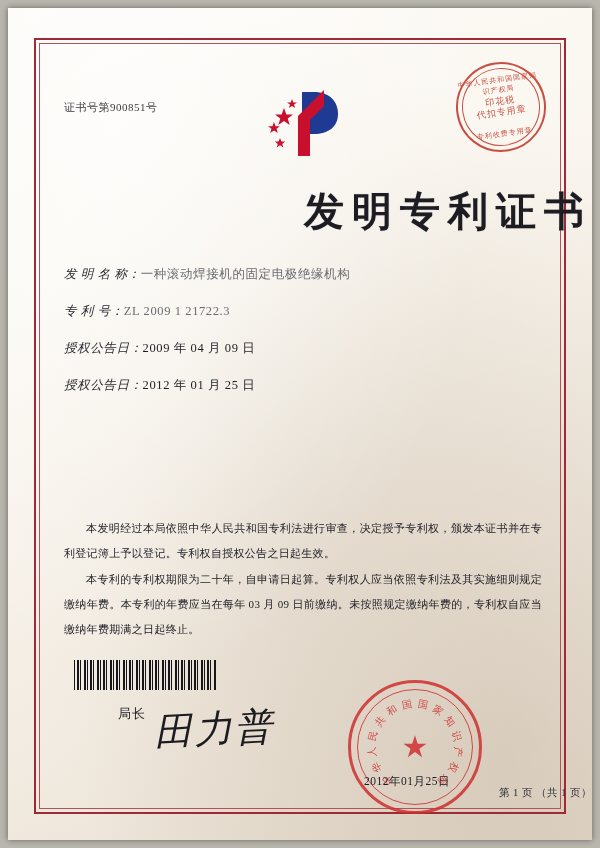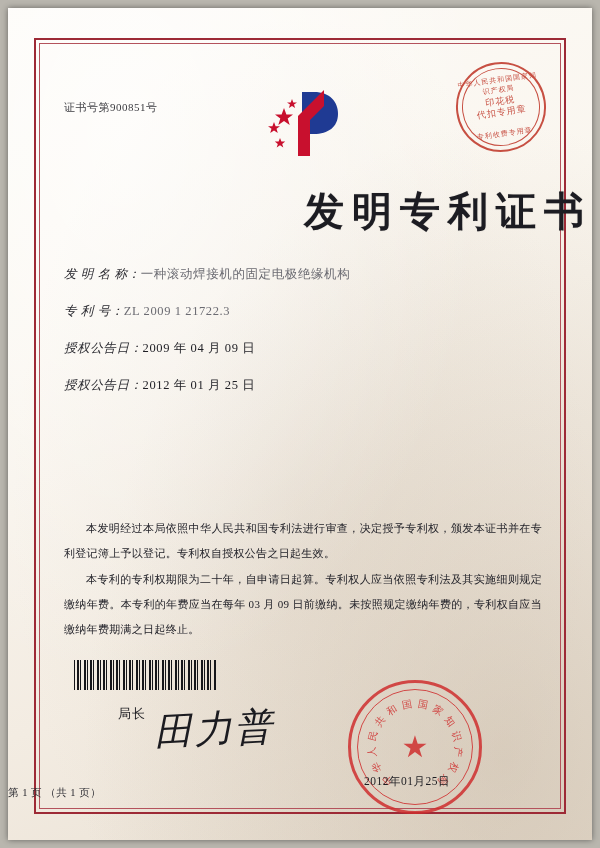--- a/index.html
+++ b/index.html
@@ -255,21 +255,21 @@
     left: 356px;
     top: 766px;
     font-size: 11.5px;
     color: #1d1d22;
     letter-spacing: 0.5px;
   }
   .page-no {
     position: absolute;
     left: 0; right: 0;
     bottom: 40px;
-    text-align: left;
+    text-align: right;
     font-size: 10.5px;
     color: #2b2b31;
     letter-spacing: 0.5px;
   }
 </style>
 </head>
 <body>
 
 <div class="page">
   <div class="paper-tex"></div>

